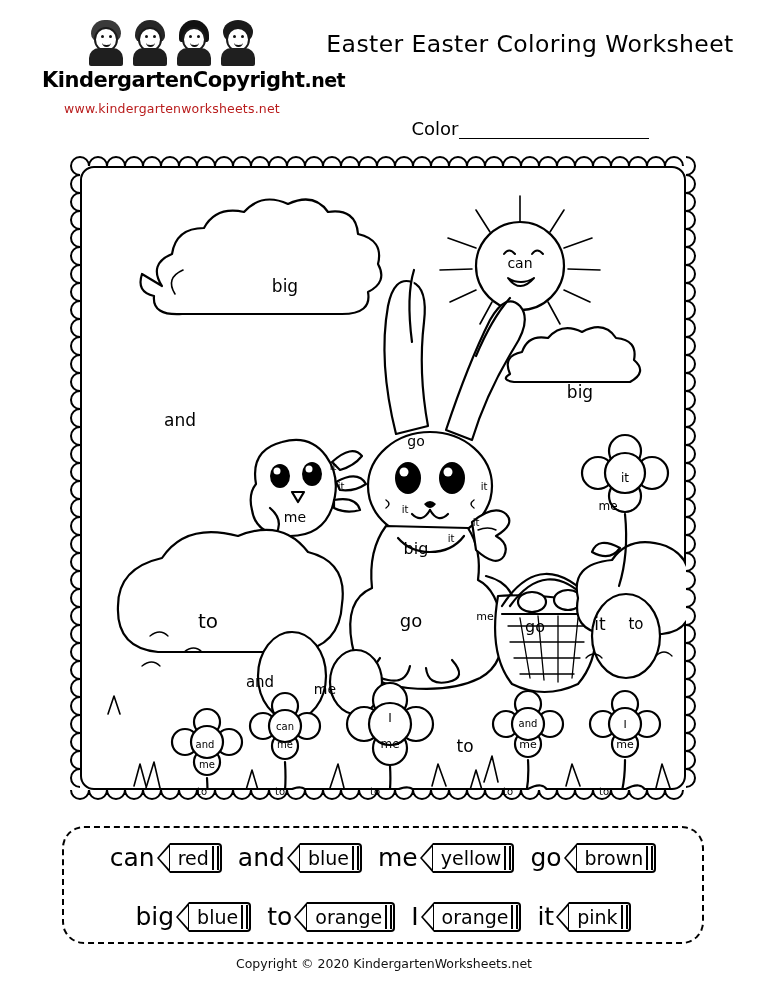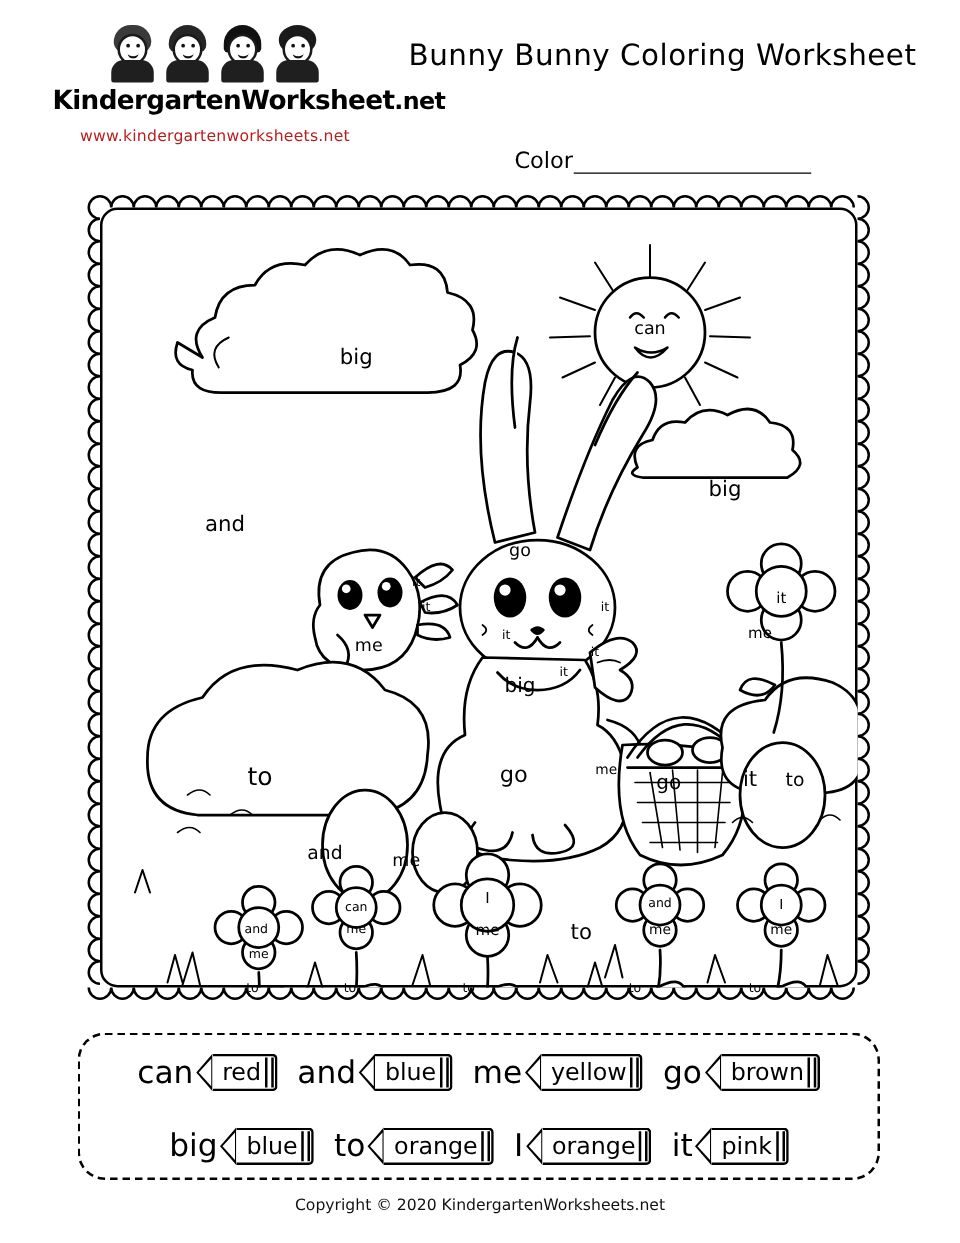--- a/index.html
+++ b/index.html
@@ -295,26 +295,26 @@
       </div>
       <div class="kid k4">
         <div class="hair"></div>
           <div class="face"></div>
         <div class="eye l"></div>
           <div class="eye r"></div>
           <div class="smile"></div>
         <div class="body"></div>
       </div>
     </div>
-    <div class="logo-text"><span>Kindergarten</span><span>Worksheet</span><span class="dot-net">.net</span></div>
+    <div class="logo-text"><span>Kindergarten</span><span>Copyright</span><span class="dot-net">.net</span></div>
     <div class="site-url">www.kindergartenworksheets.net</div>
   </div>
 
   <div class="title-block">
-    <div class="worksheet-title">Bunny Bunny Coloring Worksheet</div>
+    <div class="worksheet-title">Easter Easter Coloring Worksheet</div>
   </div>
 
   <div class="name-row">
     <span>Color</span><span class="name-line"></span>
   </div>
 </div>
 
 <div class="panel">
   <svg class="scallop-outer" width="642" height="660" viewBox="0 0 642 660">
     <defs>

